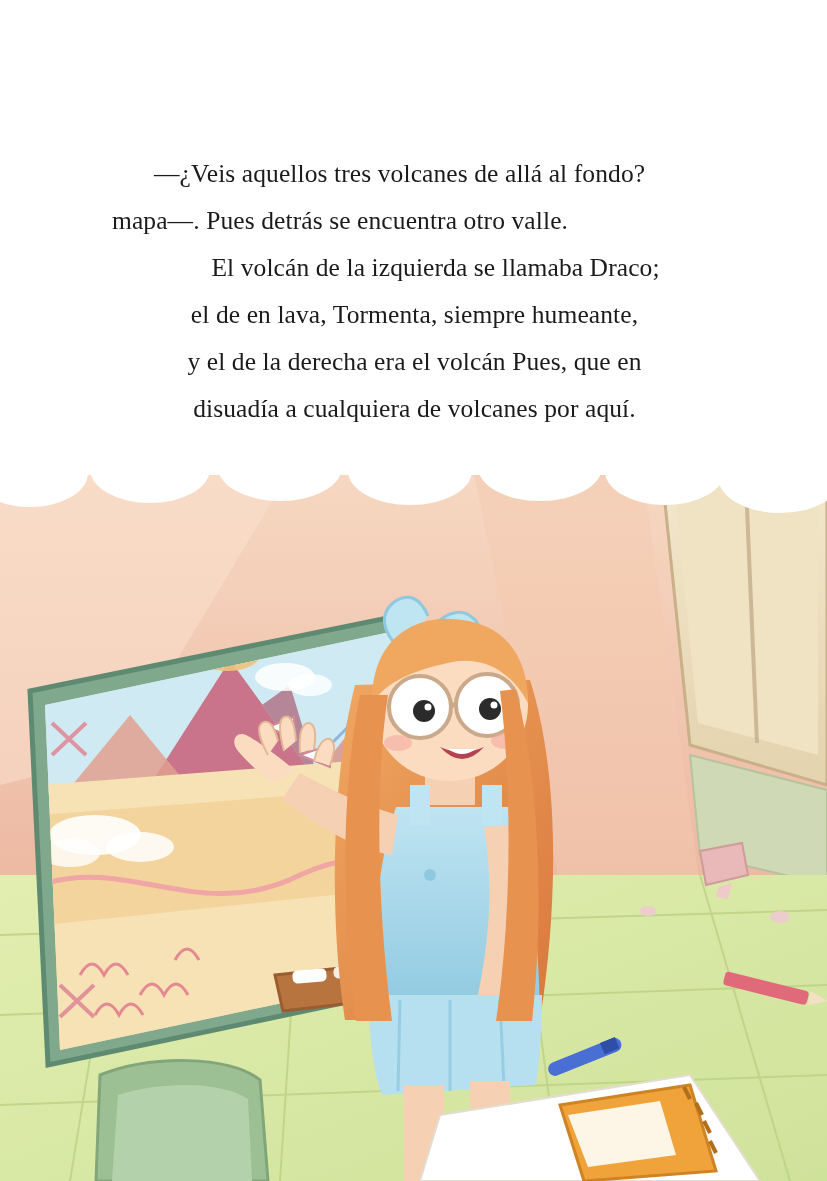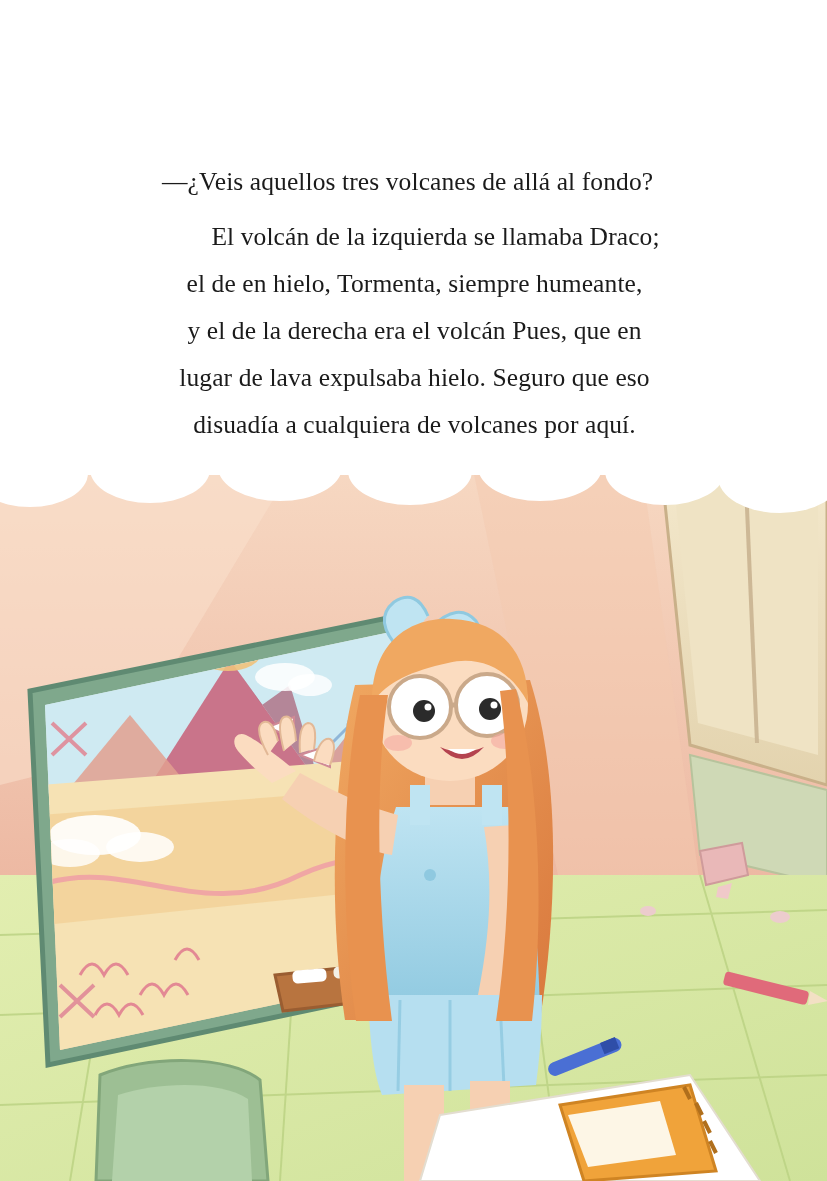--- a/index.html
+++ b/index.html
@@ -41,21 +41,21 @@
     height: 600px;
     z-index: 5;
     box-sizing: border-box;
     padding: 150px 110px 0 112px;
   }
   .para {
     font-family: "Liberation Serif", serif;
     font-size: 25.5px;
     line-height: 47px;
     color: #1b1b1b;
-    margin: 8px;
+    margin: 0;
     letter-spacing: 0.1px;
   }
   .para + .para { margin-top: 0; text-align: center; }
   .para .indent { display: inline-block; width: 42px; }
   .line { display: block; white-space: pre; }
 </style>
 </head>
 <body>
 
 <div class="page">
@@ -284,24 +284,24 @@
         <ellipse cx="780" cy="22" rx="62" ry="36"></ellipse>
         <rect x="-60" y="-120" width="950" height="140"></rect>
       </g>
     </svg>
   </div>
 
   <div class="text-block">
 
     <p class="para">
       <span class="line"><span class="indent"></span><span>—¿Veis aquellos tres volcanes de allá al fondo?</span></span>
+      <span class="line">mapa—. Pues detrás se encuentra otro valle.</span>
     </p>
 
     <p class="para">
       <span class="line"><span class="indent"></span><span>El volcán de la izquierda se llamaba Draco;</span></span>
-      <span class="line">el de en hielo, Tormenta, siempre humeante,</span>
+      <span class="line">el de en lava, Tormenta, siempre humeante,</span>
       <span class="line">y el de la derecha era el volcán Pues, que en</span>
-      <span class="line">lugar de lava expulsaba hielo. Seguro que eso</span>
       <span class="line">disuadía a cualquiera de volcanes por aquí.</span>
     </p>
 
   </div>
 </div>
 
 </body></html>

